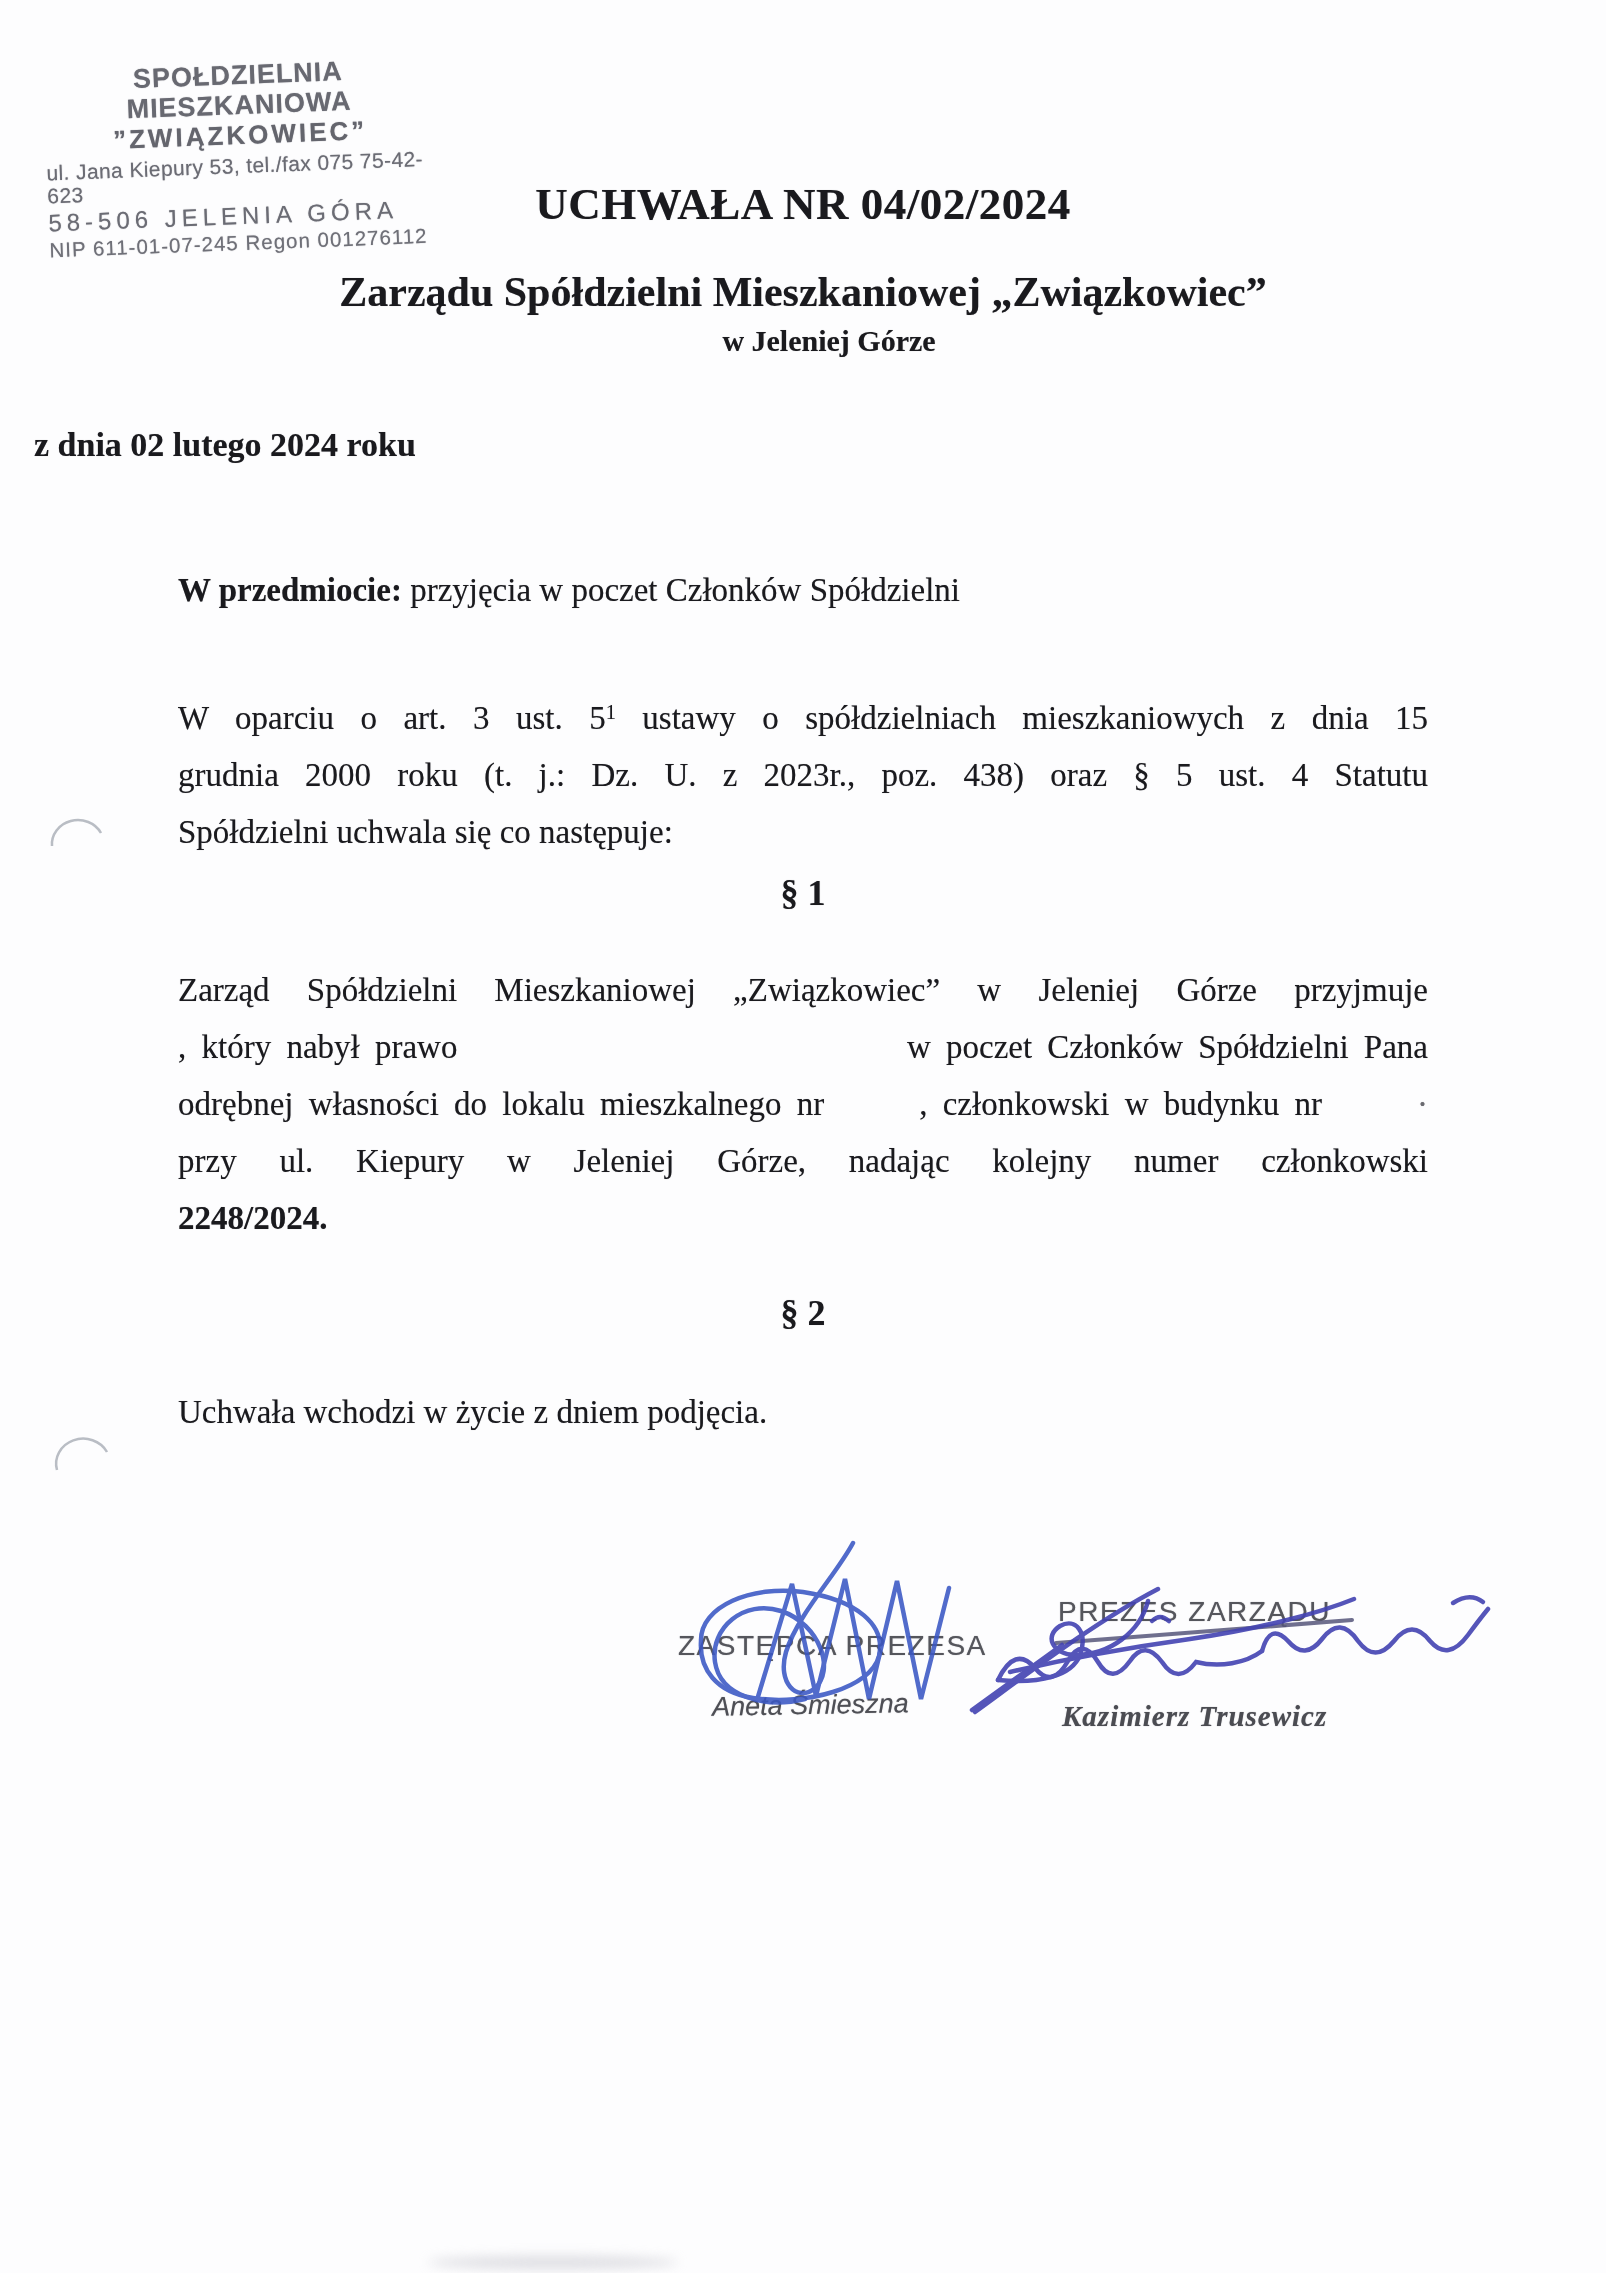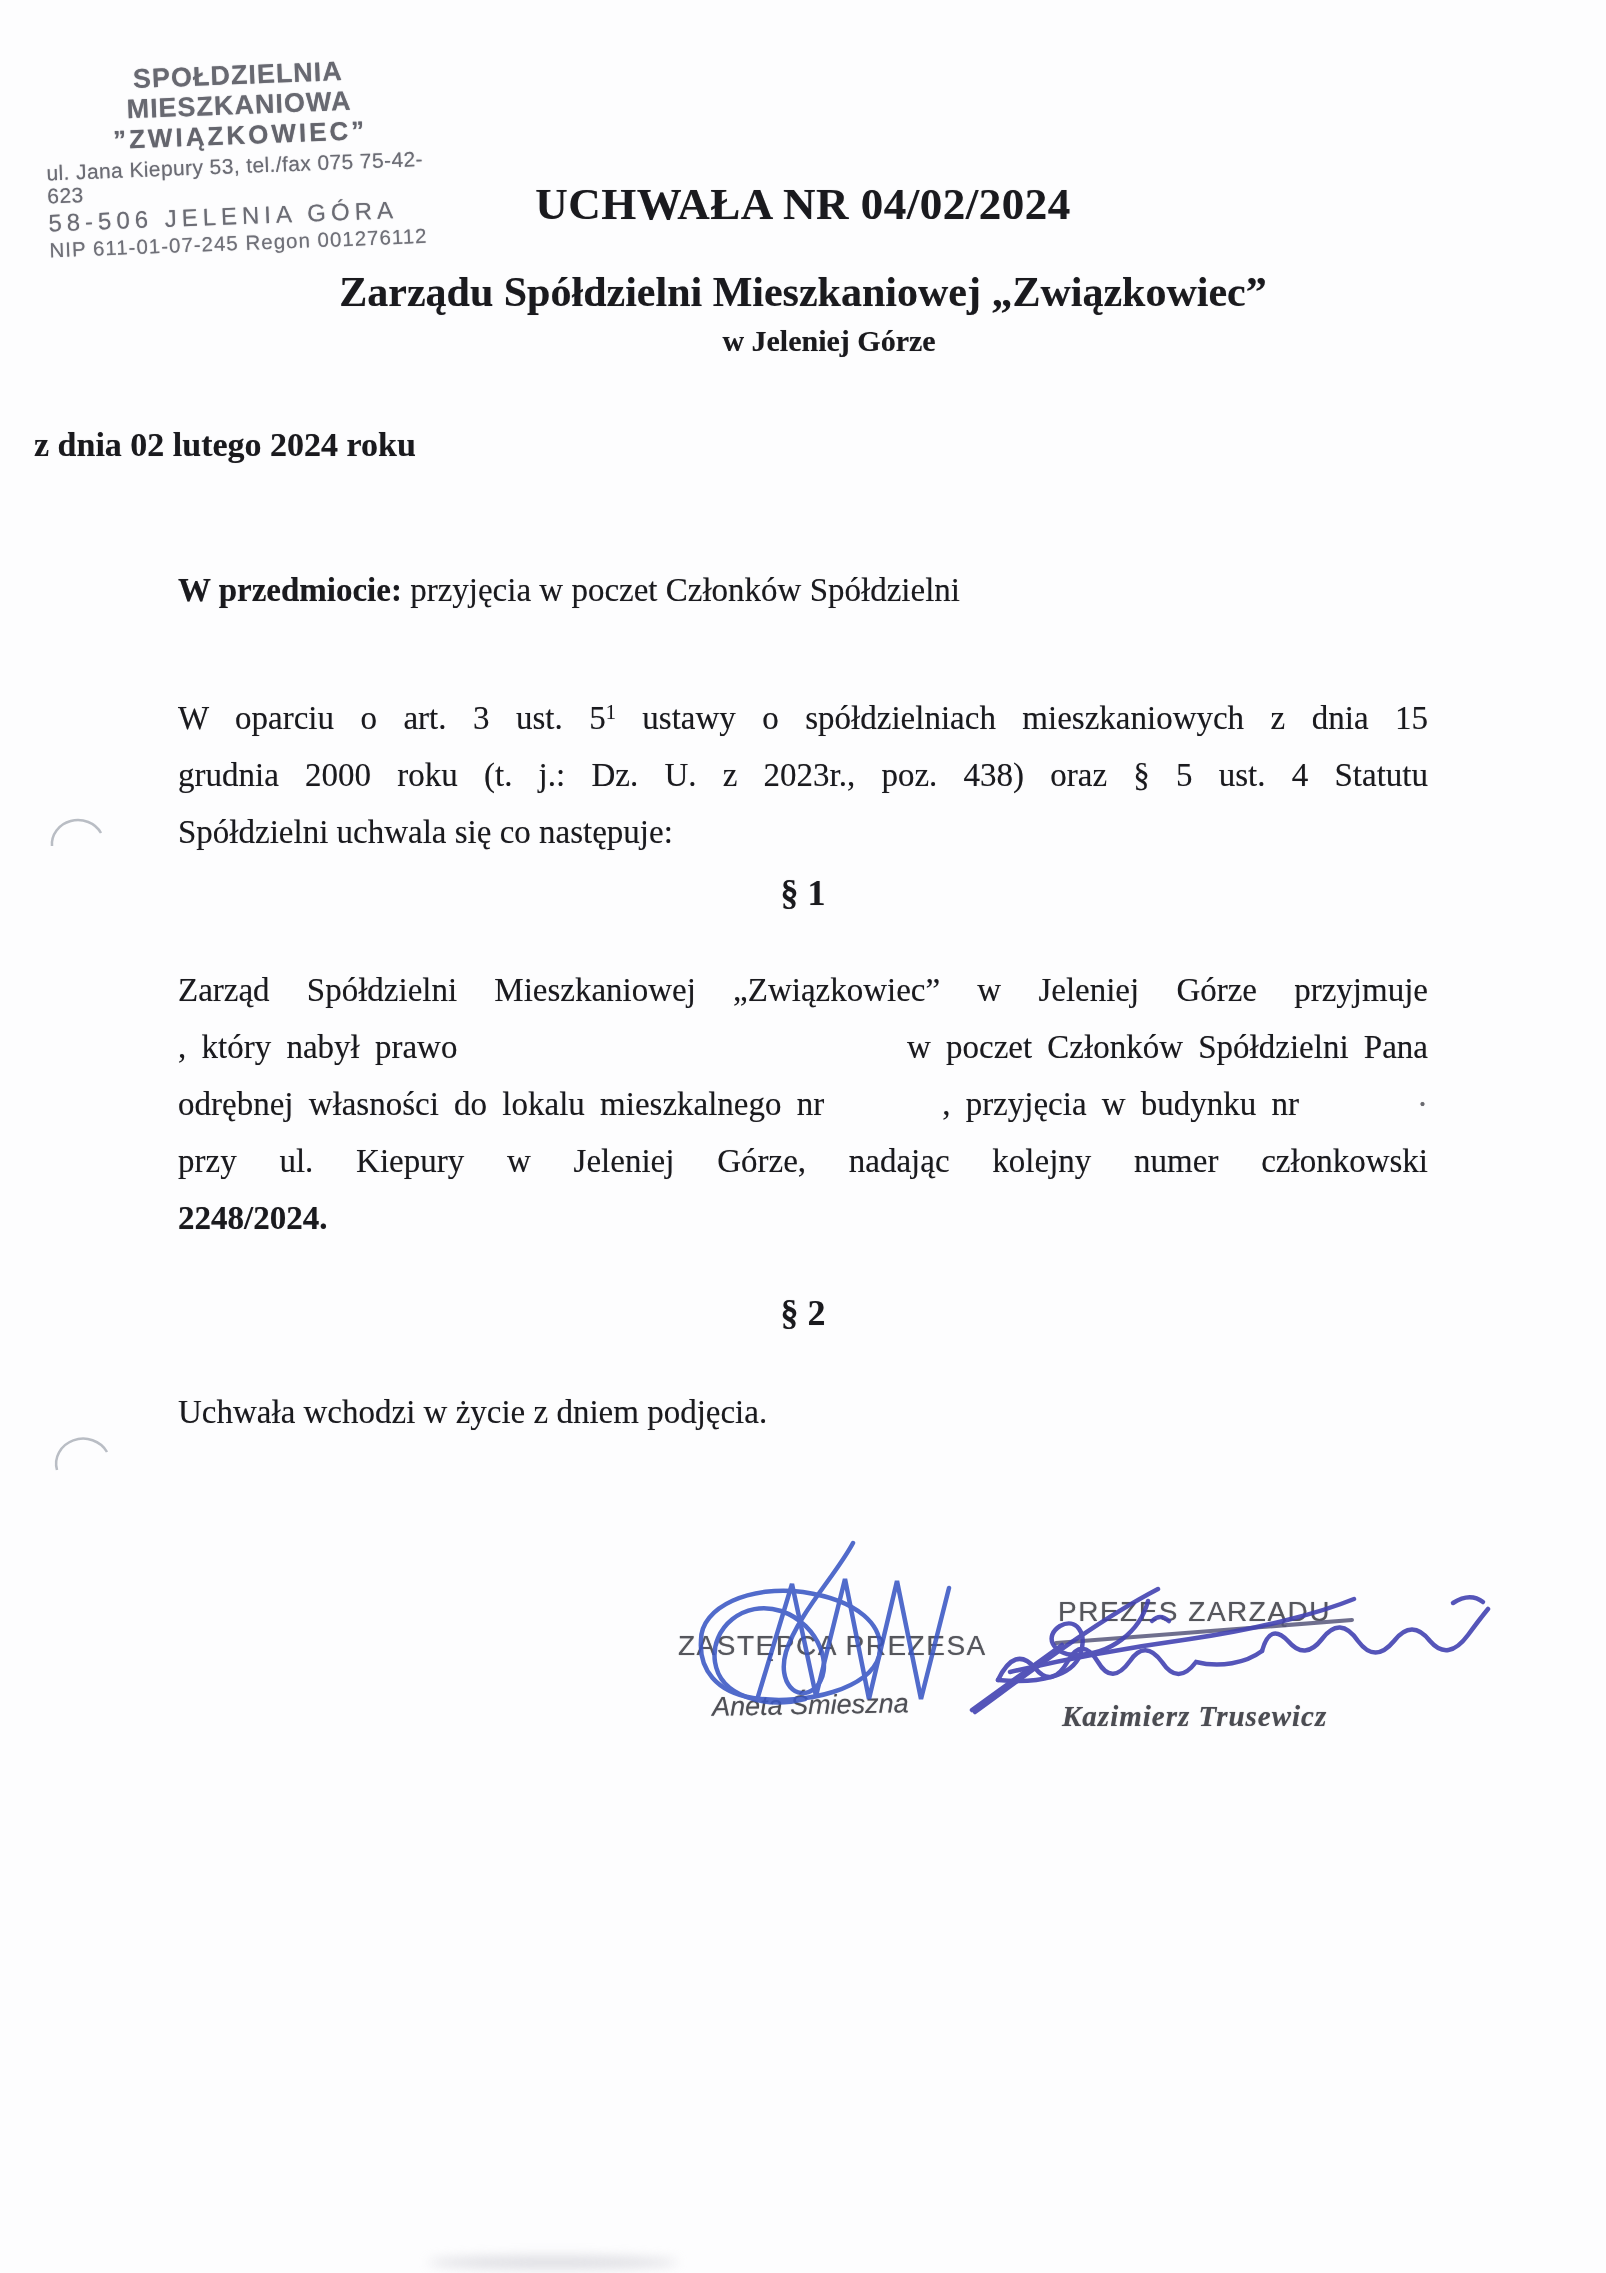--- a/index.html
+++ b/index.html
@@ -119,21 +119,21 @@
 
   <div class="sec-head s1-head ink">§ 1</div>
   <div class="col p1 ink">
     <div class="body-line jl">Zarząd Spółdzielni Mieszkaniowej „Związkowiec” w Jeleniej Górze przyjmuje</div>
     <div class="body-line flexline">
       <span>, który nabył prawo</span>
       <span>w poczet Członków Spółdzielni Pana</span>
     </div>
     <div class="body-line flexline">
       <span>odrębnej własności do lokalu mieszkalnego nr</span>
-      <span>, przyjęcia w budynku nr</span>
+      <span>, członkowski w budynku nr</span>
       <span class="tinydot">·</span>
     </div>
     <div class="body-line jl">przy ul. Kiepury w Jeleniej Górze, nadając kolejny numer członkowski</div>
     <div class="body-line bold">2248/2024.</div>
   </div>
 
   <div class="sec-head s2-head ink">§ 2</div>
   <div class="col p2 ink">
     <div class="body-line">Uchwała wchodzi w życie z dniem podjęcia.</div>
   </div>

